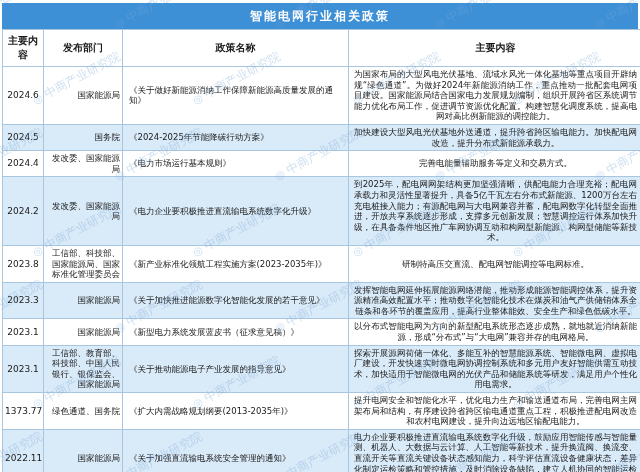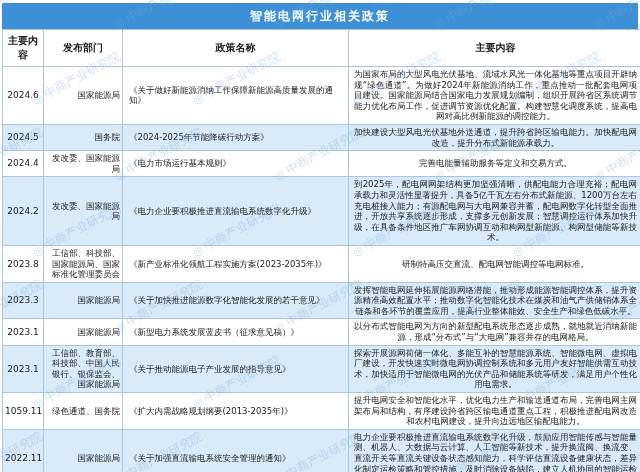--- a/index.html
+++ b/index.html
@@ -142,21 +142,21 @@
         <td class="cell-policy">《新型电力系统发展蓝皮书（征求意见稿）》</td>
         <td class="cell-content">以分布式智能电网为方向的新型配电系统形态逐步成熟，就地就近消纳新能源，形成“分布式”与“大电网”兼容并存的电网格局。</td>
       </tr>
       <tr>
         <td class="cell-date">2023.1</td>
         <td class="cell-dept">工信部、教育部、科技部、中国人民银行、银保监会、国家能源局</td>
         <td class="cell-policy">《关于推动能源电子产业发展的指导意见》</td>
         <td class="cell-content">探索开展源网荷储一体化、多能互补的智慧能源系统、智能微电网、虚拟电厂建设，开发快速实时微电网协调控制系统和多元用户友好智能供需互动技术，加快适用于智能微电网的光伏产品和储能系统等研发，满足用户个性化用电需求。</td>
       </tr>
       <tr>
-        <td class="cell-date">1059.11</td>
+        <td class="cell-date">1373.77</td>
         <td class="cell-dept">绿色通道、国务院</td>
         <td class="cell-policy">《扩大内需战略规划纲要(2013-2035年)》</td>
         <td class="cell-content">提升电网安全和智能化水平，优化电力生产和输送通道布局，完善电网主网架布局和结构，有序建设跨省跨区输电通道重点工程，积极推进配电网改造和农村电网建设，提升向边远地区输配电能力。</td>
       </tr>
       <tr>
         <td class="cell-date">2022.11</td>
         <td class="cell-dept">国家能源局</td>
         <td class="cell-policy">《关于加强直流输电系统安全管理的通知》</td>
         <td class="cell-content">电力企业要积极推进直流输电系统数字化升级，鼓励应用智能传感与智能量测、机器人、大数据与云计算、人工智能等新技术，提升换流阀、换流变、直流开关等直流关键设备状态感知能力，科学评估直流设备健康状态，差异化制定运检策略和管控措施，及时消除设备缺陷，建立人机协同的智能运检模式，全面提升直流输电系统运行指标。</td>
       </tr>

